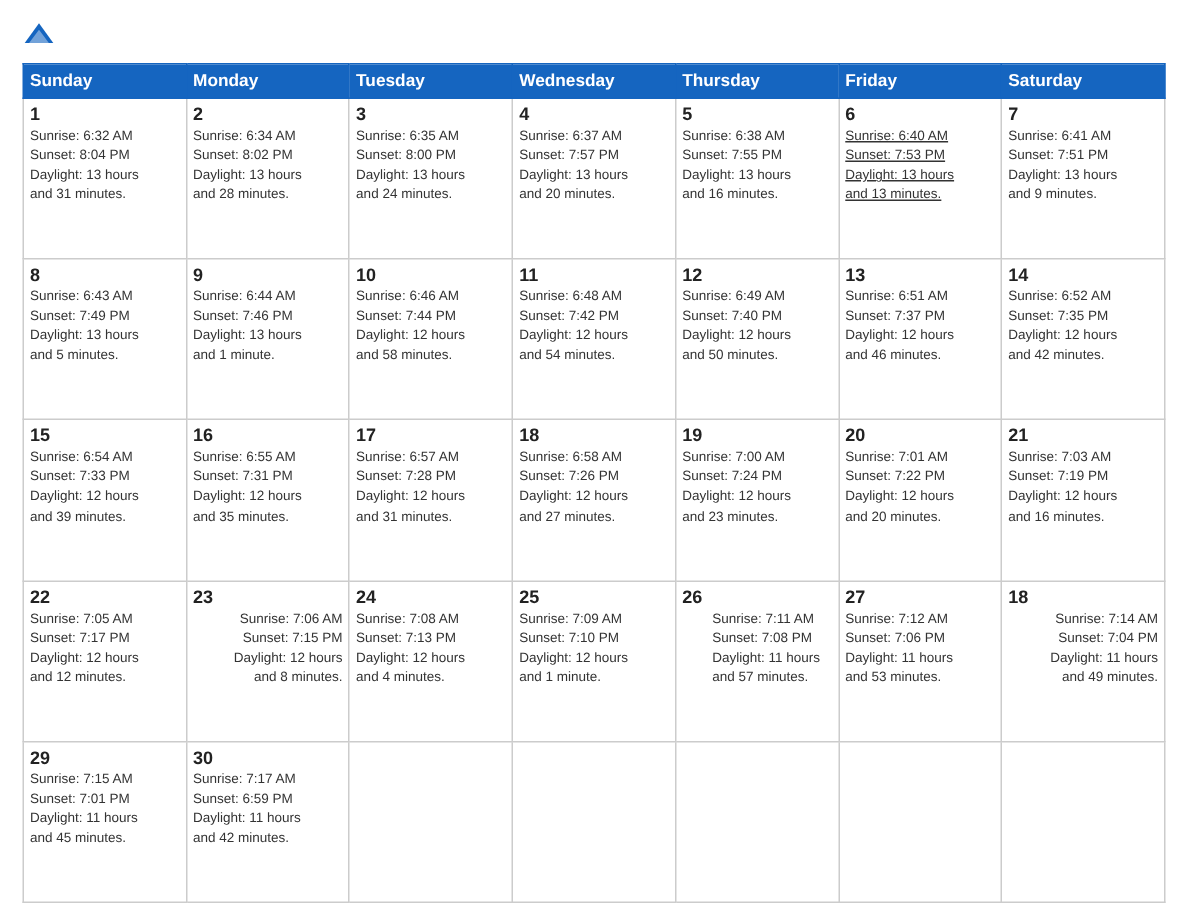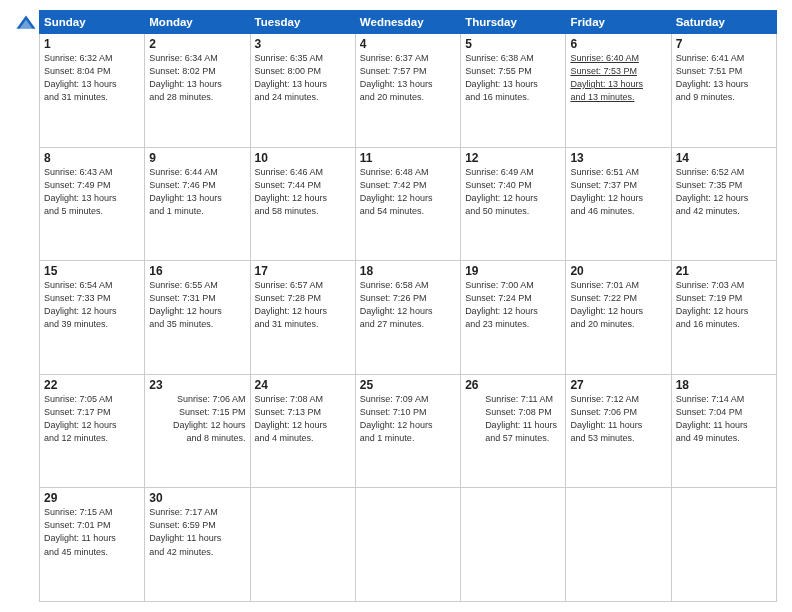--- a/index.html
+++ b/index.html
@@ -8,21 +8,21 @@
       background: #fff;
       width: 792px;
       height: 612px;
       overflow: hidden;
     }
     .page {
       width: 792px;
       height: 612px;
       padding: 10px 15px;
       display: flex;
-      flex-direction: row;
+      flex-direction: column;
     }
     .header {
       display: flex;
       justify-content: space-between;
       align-items: flex-start;
       margin-bottom: 6px;
     }
     .logo {
       display: flex;
       align-items: center;
@@ -312,21 +312,21 @@
           </td>
           <td>
             <span class="day-number">27</span>
             <div class="day-info" style="white-space: pre-line;">Sunrise: 7:12 AM
 Sunset: 7:06 PM
 Daylight: 11 hours
 and 53 minutes.</div>
           </td>
           <td>
             <span class="day-number">18</span>
-            <div class="day-info" style="white-space: pre-line;">Sunrise: 7:14 AM
+            <div class="day-info" style="white-space: pre-line; text-align: right;">Sunrise: 7:14 AM
 Sunset: 7:04 PM
 Daylight: 11 hours
 and 49 minutes.</div>
           </td>
         </tr>
         <tr>
           <td>
             <span class="day-number">29</span>
             <div class="day-info" style="white-space: pre-line;">Sunrise: 7:15 AM
 Sunset: 7:01 PM

